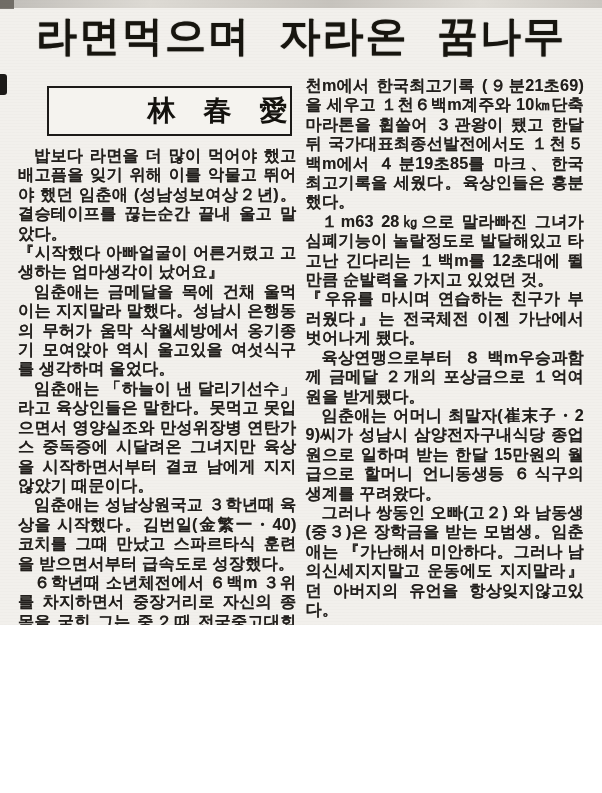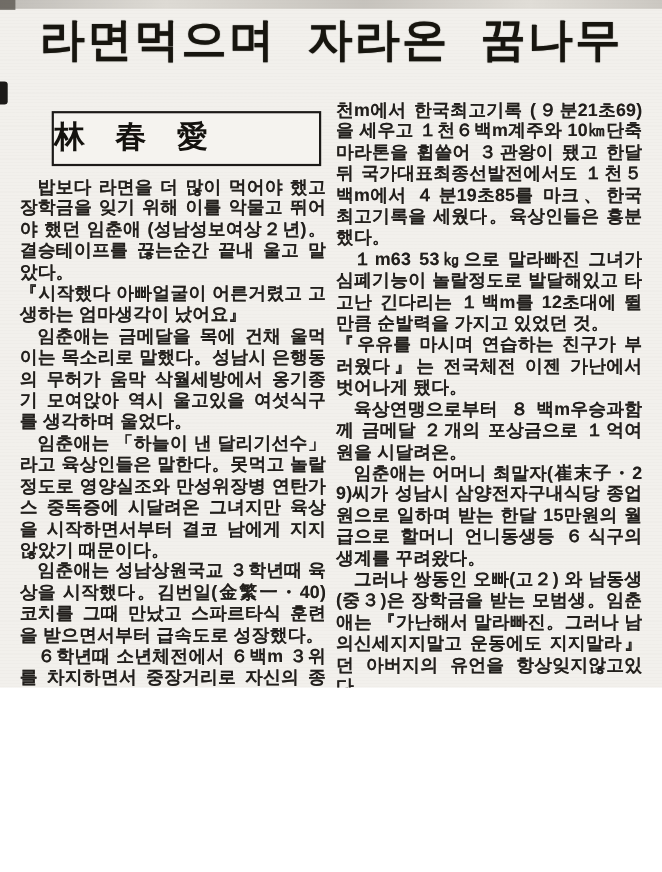--- a/index.html
+++ b/index.html
@@ -41,41 +41,41 @@
     color: #17150f;
     text-shadow: 0 0 1px rgba(23,21,15,.65);
   }
   
   .columns {
     display: flex;
     gap: 9px;
     padding: 0 18px;
     margin-top: 17px;
   }
-  .col { width: 279px; box-sizing: border-box; margin-top: 15px; }
+  .col { width: 279px; box-sizing: border-box; }
   .col p {
     margin: 0;
     font-size: 16.2px;
     line-height: 19.4px;
     font-weight: bold;
     text-align: justify;
     word-break: break-all;
     letter-spacing: 0.2px;
     color: #221f1c;
     text-shadow: 0 0 .6px rgba(34,31,28,.5);
   }
   .col p.indent { text-indent: 16px; }
   
   .name-box {
     box-sizing: border-box;
     margin: 10px 5px 10px 29px;
     height: 50px;
     border: 2.5px solid #1c1a18;
     background: #f5f3ef;
-    text-align: left;
+    text-align: right;
     line-height: 45px;
     font-family: "Liberation Serif", "DejaVu Serif", serif;
     font-size: 28px;
     font-weight: bold;
     word-spacing: 17px;
     letter-spacing: 2px;
     color: #14120e;
   }
   
   .divider {
@@ -135,35 +135,35 @@
   <div class="scan-left-mark"></div>
 
   <h1 class="headline">라면먹으며 자라온 꿈나무</h1>
 
   <div class="columns">
 
     <div class="col">
       <div class="name-box">
         <span>林 春 愛</span>
       </div>
-      <p class="indent">밥보다 라면을 더 많이 먹어야 했고 장학금을 잊기 위해 이를 악물고 뛰어야 했던 임춘애 (성남성보여상２년)。결승테이프를 끊는순간 끝내 울고 말았다。</p>
+      <p class="indent">밥보다 라면을 더 많이 먹어야 했고 배고픔을 잊기 위해 이를 악물고 뛰어야 했던 임춘애 (성남성보여상２년)。결승테이프를 끊는순간 끝내 울고 말았다。</p>
       <p>『시작했다 아빠얼굴이 어른거렸고 고생하는 엄마생각이 났어요』</p>
-      <p class="indent">임춘애는 금메달을 목에 건채 울먹이는 목소리로 말했다。성남시 은행동의 무허가 움막 삭월세방에서 옹기종기 모여앉아 역시 울고있을 여섯식구를 생각하며 울었다。</p>
-      <p class="indent">임춘애는 「하늘이 낸 달리기선수」라고 육상인들은 말한다。못먹고 놀랄정도로 영양실조와 만성위장병 연탄가스 중독증에 시달려온 그녀지만 육상을 시작하면서부터 결코 남에게 지지않았기 때문이다。</p>
+      <p class="indent">임춘애는 금메달을 목에 건채 울먹이는 지지말라 말했다。성남시 은행동의 무허가 움막 삭월세방에서 옹기종기 모여앉아 역시 울고있을 여섯식구를 생각하며 울었다。</p>
+      <p class="indent">임춘애는 「하늘이 낸 달리기선수」라고 육상인들은 말한다。못먹고 못입으면서 영양실조와 만성위장병 연탄가스 중독증에 시달려온 그녀지만 육상을 시작하면서부터 결코 남에게 지지않았기 때문이다。</p>
       <p class="indent">임춘애는 성남상원국교 ３학년때 육상을 시작했다。김번일(金繁一・40)코치를 그때 만났고 스파르타식 훈련을 받으면서부터 급속도로 성장했다。</p>
       <p class="indent">６학년때 소년체전에서 ６백m ３위를 차지하면서 중장거리로 자신의 종목을 굳힌 그는 중２때 전국중고대회 ８백m 우승、고１때 전국체전 １천５백m 임춘애는 트랙을 거침없이 내달았다。</p>
     </div>
 
     <div class="col">
       <p>천m에서 한국최고기록 (９분21초69)을 세우고 １천６백m계주와 10㎞단축마라톤을 휩쓸어 ３관왕이 됐고 한달뒤 국가대표최종선발전에서도 １천５백m에서 ４분19초85를 마크、한국 최고기록을 세웠다。육상인들은 흥분했다。</p>
-      <p class="indent">１m63 53㎏으로 말라빠진 그녀가 심폐기능이 놀랄정도로 발달해있고 타고난 긴다리는 １백m를 12초대에 뛸만큼 순발력을 가지고 있었던 것。</p>
+      <p class="indent">１m63 28㎏으로 말라빠진 그녀가 심폐기능이 놀랄정도로 발달해있고 타고난 긴다리는 １백m를 12초대에 뛸만큼 순발력을 가지고 있었던 것。</p>
       <p>『우유를 마시며 연습하는 친구가 부러웠다』는 전국체전 이젠 가난에서 벗어나게 됐다。</p>
-      <p class="indent">육상연맹으로부터 ８백m우승과함께 금메달 ２개의 포상금으로 １억여원을 시달려온。</p>
+      <p class="indent">육상연맹으로부터 ８백m우승과함께 금메달 ２개의 포상금으로 １억여원을 받게됐다。</p>
       <p class="indent">임춘애는 어머니 최말자(崔末子・29)씨가 성남시 삼양전자구내식당 종업원으로 일하며 받는 한달 15만원의 월급으로 할머니 언니동생등 ６식구의 생계를 꾸려왔다。</p>
-      <p class="indent">그러나 쌍동인 오빠(고２) 와 남동생(중３)은 장학금을 받는 모범생。임춘애는 『가난해서 말라빠진。그러나 남의신세지지말고 운동에도 지지말라』던 아버지의 유언을 항상잊지않고있다。</p>
+      <p class="indent">그러나 쌍동인 오빠(고２) 와 남동생(중３)은 장학금을 받는 모범생。임춘애는 『가난해서 미안하다。그러나 남의신세지지말고 운동에도 지지말라』던 아버지의 유언을 항상잊지않고있다。</p>
 
       <div class="divider"></div>
 
       <div class="ad-box">
         <div class="ad-slogan">풍부한 화제 시원한 화보</div>
         <div class="ad-logo">
           <span class="logo-kr">스포츠</span>
           <span class="logo-hanja">東亞</span>
         </div>
       </div>

